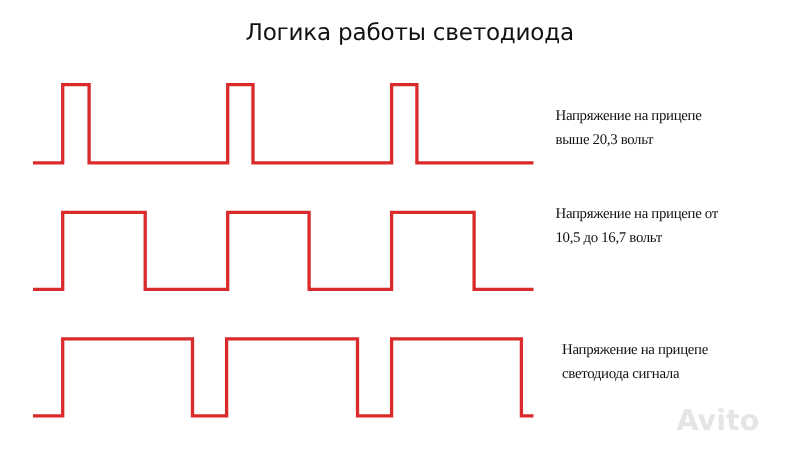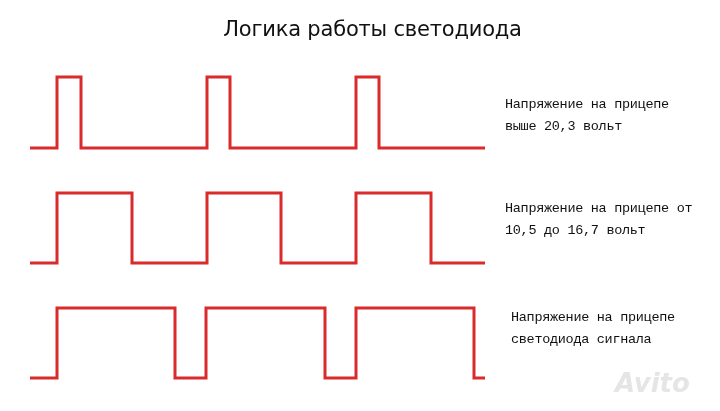--- a/index.html
+++ b/index.html
@@ -1,43 +1,43 @@
 <!DOCTYPE html>
 <html><head>
   <meta charset="utf-8">
   <style>
     html, body { margin: 0; padding: 0; background: #ffffff; }
     body { width: 720px; height: 411px; position: relative; overflow: hidden;
            font-family: "Liberation Sans", "DejaVu Sans", sans-serif; color: #111; }
     .title { position: absolute; left: 0; top: 17px; width: 745px; text-align: center;
              font-size: 21px; font-family: "DejaVu Sans", sans-serif; letter-spacing: -0.2px; }
     svg.waves { position: absolute; left: 0; top: 0; }
-    .label { position: absolute; font-family: Liberation Mono, monospace; font-size: 13.5px;
+    .label { position: absolute; font-family: Liberation Serif, serif; font-size: 13.5px;
              line-height: 22px; letter-spacing: -0.3px; }
     .label div { white-space: nowrap; }
     .watermark { position: absolute; left: 615px; top: 368px; font-size: 26px; font-weight: bold;
-                 color: rgba(180,180,180,0.35); font-family: "DejaVu Sans", sans-serif; font-style: italic; }
+                 color: rgba(180,180,180,0.35); font-family: "DejaVu Sans", sans-serif; }
   </style>
 </head>
 <body>
 
 <div class="title">Логика работы светодиода</div>
 
 <svg class="waves" width="720" height="411">
   <polyline fill="none" stroke="#d92b2b" stroke-width="3" stroke-linejoin="miter" points="30,148 57,148 57,77 81,77 81,148 207,148 207,77 230,77 230,148 356,148 356,77 379,77 379,148 485,148"></polyline>
   <polyline fill="none" stroke="#d92b2b" stroke-width="3" stroke-linejoin="miter" points="30,263 57,263 57,193 132,193 132,263 207,263 207,193 281,193 281,263 356,263 356,193 431,193 431,263 485,263"></polyline>
   <polyline fill="none" stroke="#d92b2b" stroke-width="3" stroke-linejoin="miter" points="30,378 57,378 57,308 175,308 175,378 206,378 206,308 325,308 325,378 356,378 356,308 474,308 474,378 485,378"></polyline>
 </svg>
 
 <div class="label" style="left:505px; top:94px;">
   <div>Напряжение на прицепе</div>
   <div>выше 20,3 вольт</div>
 </div>
 
-<div class="label" style="left:505px; top:198px;">
+<div class="label" style="left:505px; top:183px;">
   <div>Напряжение на прицепе от</div>
   <div>10,5 до 16,7 вольт</div>
 </div>
 
 <div class="label" style="left:511px; top:307px;">
   <div>Напряжение на прицепе</div>
   <div>светодиода сигнала</div>
 </div>
 
 <div class="watermark">Avito</div>

